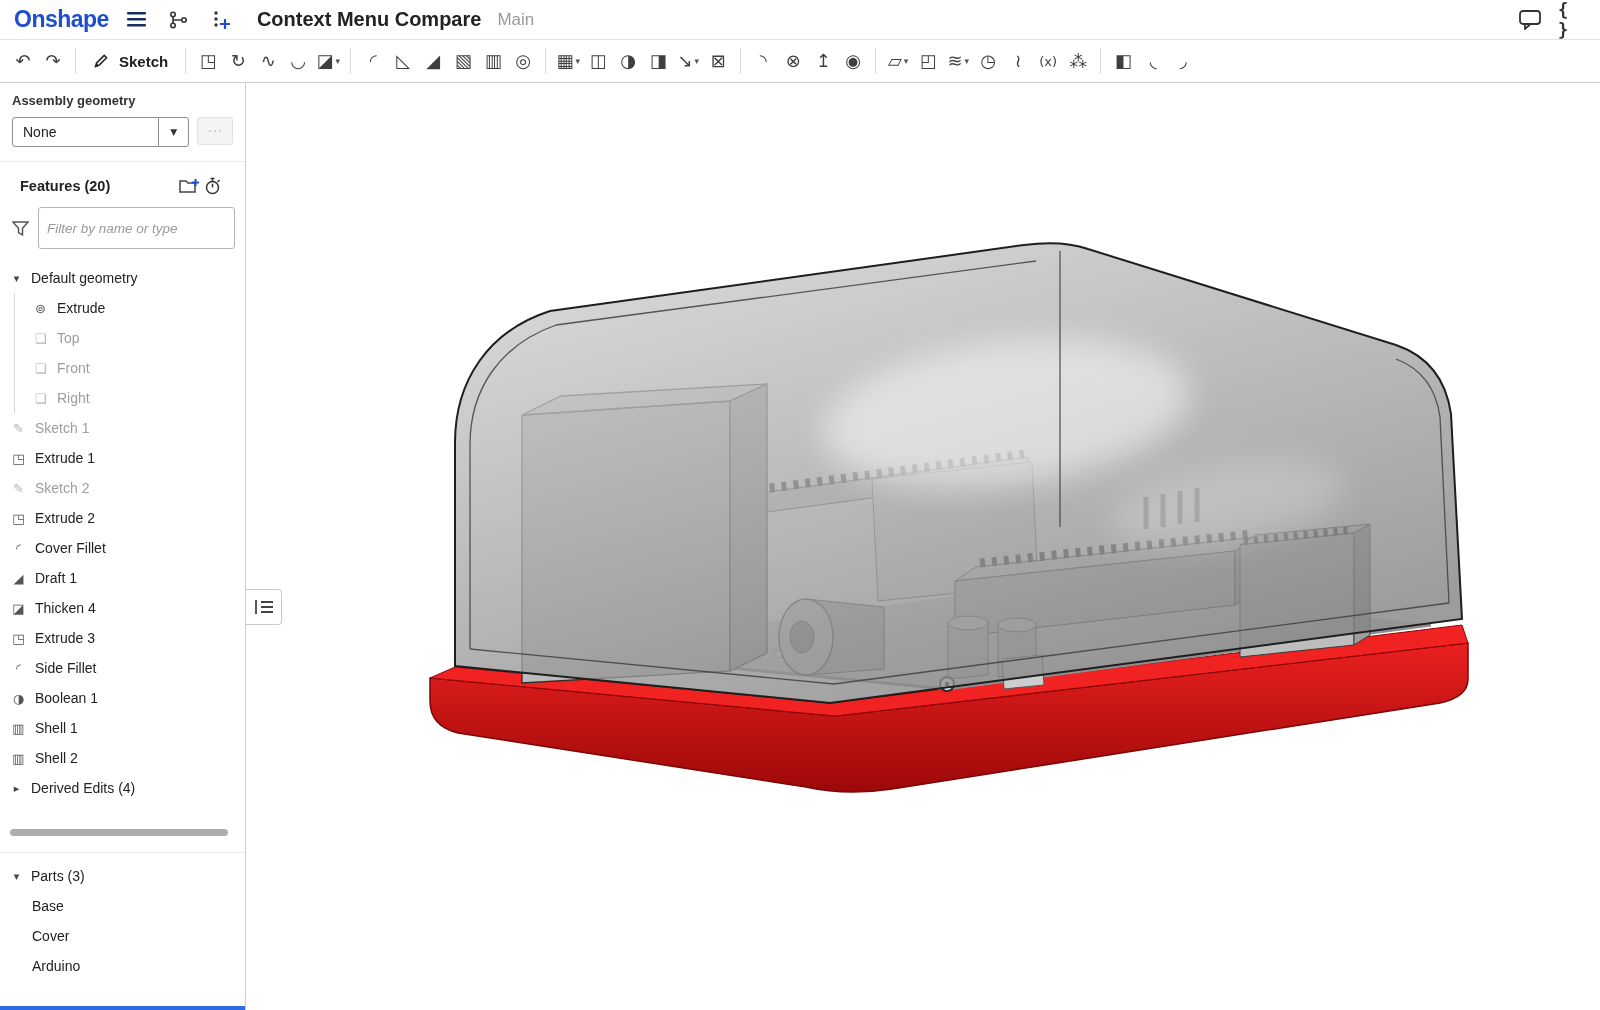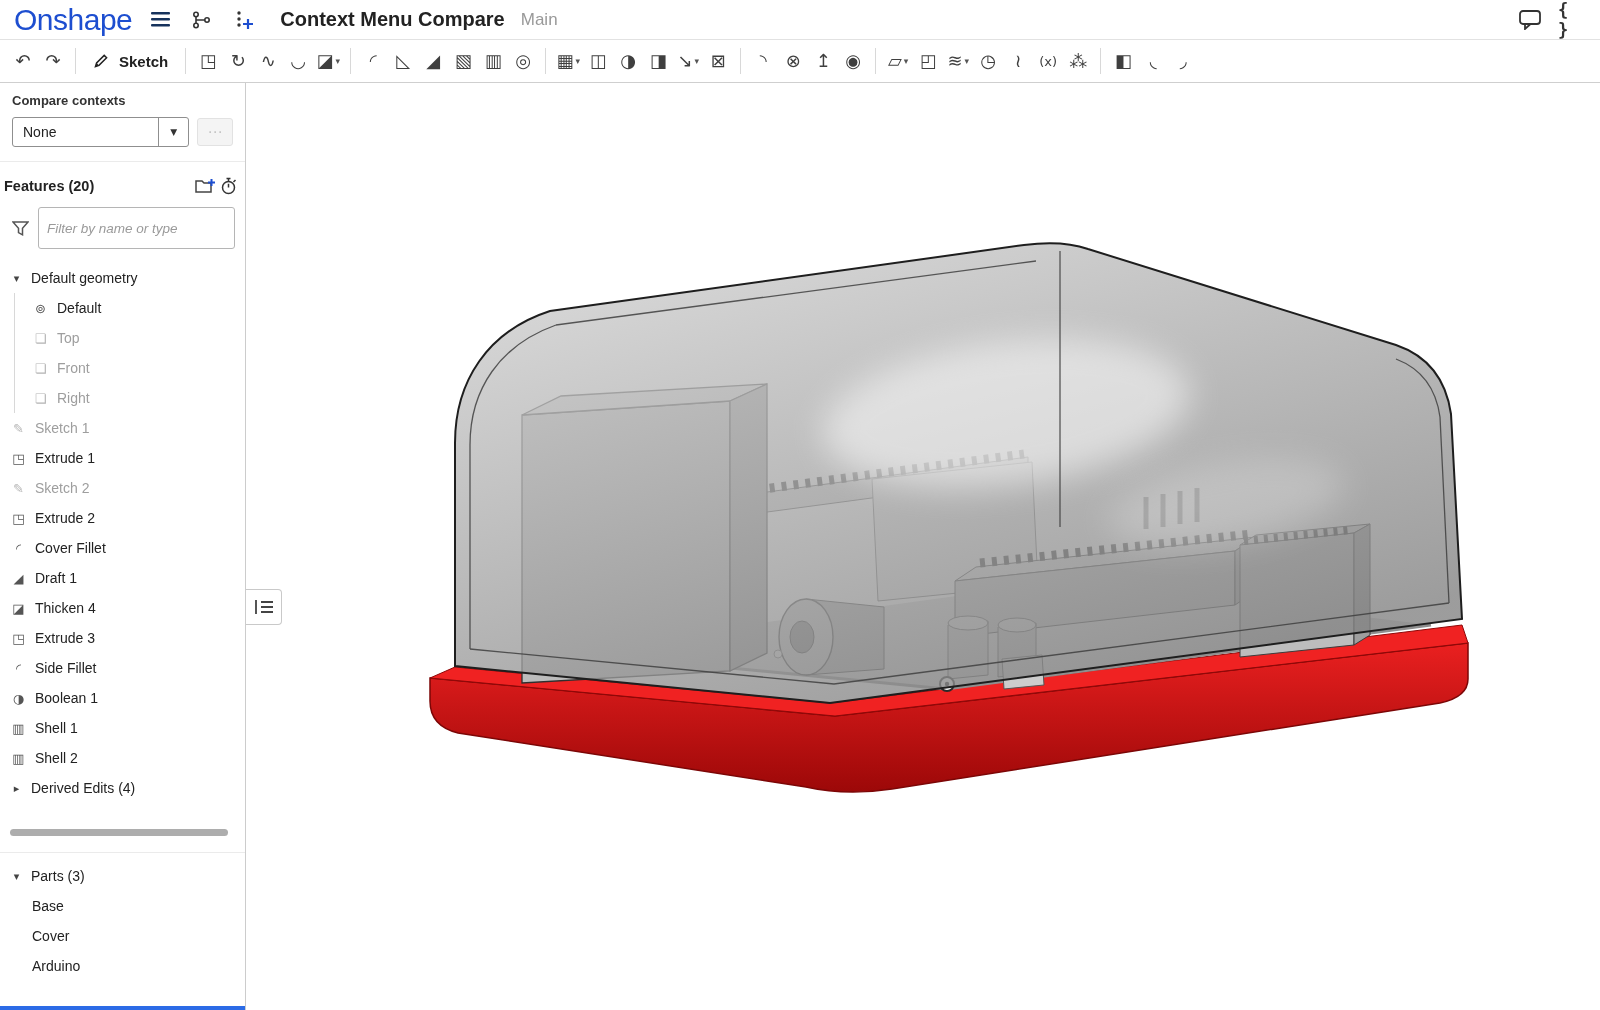--- a/index.html
+++ b/index.html
@@ -2,21 +2,21 @@
 <html><head>
 <meta charset="utf-8">
 <style>
   * { box-sizing: border-box; margin: 0; padding: 0; }
   html,body { width:1600px; height:1010px; overflow:hidden; background:#fff;
     font-family:"Liberation Sans", sans-serif; color:#222; }
 
   
   .header { height:40px; display:flex; align-items:center; padding:0 14px; gap:14px;
     background:#fff; border-bottom:1px solid #e2e2e2; }
-  .logo { font-size:30px; font-weight:400; color:#1d4ed0; letter-spacing:-0.5px; cursor:pointer; }
+  .logo { font-size:23px; font-weight:700; color:#1d4ed0; letter-spacing:-0.5px; cursor:pointer; }
   .hicon { display:flex; align-items:center; justify-content:center; width:28px; height:28px; cursor:pointer; }
   .doc-title { font-size:20px; font-weight:700; color:#222; margin-left:8px; }
   .workspace { font-size:17px; color:#999; margin-left:2px; }
   .spacer { flex:1; }
   .fs-icon { font-size:17px; font-weight:700; color:#333; font-family:"DejaVu Sans Mono", monospace; }
 
   
   .toolbar { height:43px; display:flex; align-items:center; padding:0 8px;
     background:#fff; border-bottom:1px solid #cfcfcf; }
   .tb-btn { height:32px; min-width:30px; padding:0 3px; display:flex; align-items:center;
@@ -30,33 +30,33 @@
   .tb-groups { display:flex; align-items:center; }
 
   
   .main { display:flex; height:927px; }
 
   
   .sidebar { width:246px; flex:none; background:#fff; border-right:1px solid #ccc;
     position:relative; font-size:14px; overflow:hidden; }
   .asm-section { padding:10px 12px 14px; border-bottom:1px solid #ebebeb; }
   .asm-title { font-size:13px; font-weight:700; color:#333; margin-bottom:9px; }
-  .asm-row { display:flex; align-items:center; }
+  .asm-row { display:flex; }
   .asm-select { width:178px; height:30px; border:1px solid #8f8f8f; border-radius:3px;
     display:flex; align-items:center; background:#fff; cursor:pointer; }
   .asm-value { flex:1; padding-left:10px; font-size:14px; color:#222; }
   .asm-caret { width:30px; height:100%; border-left:1px solid #8f8f8f; display:flex;
     align-items:center; justify-content:center; font-size:9px; color:#333;
     font-family:"DejaVu Sans", sans-serif; }
   .asm-more { margin-left:8px; width:36px; height:28px; background:#f4f4f4;
     border:1px solid #e2e2e2; border-radius:3px; color:#c4c4c4; font-size:15px;
     display:flex; align-items:center; justify-content:center; cursor:default;
     font-family:"DejaVu Sans", sans-serif; }
 
-  .feat-header { display:flex; align-items:center; padding:13px 4px 8px; }
+  .feat-header { display:flex; align-items:center; padding:13px 20px 8px; }
   .feat-title { flex:1; font-size:14.5px; font-weight:700; color:#222; }
   .feat-header .hicon { width:24px; height:22px; }
 
   .filter-row { display:flex; align-items:center; gap:9px; padding:2px 12px 14px; }
   .filter-input { flex:1; height:42px; border:1px solid #b5b5b5; border-radius:3px;
     padding:0 8px; font-size:13.5px; font-style:italic; color:#555; outline:none;
     font-family:"Liberation Sans", sans-serif; }
   .filter-input::placeholder { color:#9a9a9a; font-style:italic; }
 
   .tree-row { height:30px; display:flex; align-items:center; gap:8px; padding-left:10px;
@@ -253,21 +253,21 @@
       <div class="tb-btn">
         <span class="tb-glyph">◞</span>
       </div>
     </div>
 </div>
 
 <div class="main">
 
   <div class="sidebar">
     <div class="asm-section">
-      <div class="asm-title">Compare contexts</div>
+      <div class="asm-title">Assembly geometry</div>
       <div class="asm-row">
         <div class="asm-select">
           <span class="asm-value">None</span>
           <span class="asm-caret">▼</span>
         </div>
         <div class="asm-more">⋯</div>
       </div>
     </div>
 
     <div class="feat-header">
@@ -297,21 +297,21 @@
       <input class="filter-input" placeholder="Filter by name or type" style="">
     </div>
 
     <div>
         <div class="tree-row group">
           <span class="tree-chev">▾</span>
           <span class="tree-label">Default geometry</span>
         </div>
         <div class="tree-row indent guide">
           <span class="tree-ico">⊚</span>
-          <span class="tree-label">Default</span>
+          <span class="tree-label">Extrude</span>
         </div>
         <div class="tree-row muted indent guide">
           <span class="tree-ico">❏</span>
           <span class="tree-label">Top</span>
         </div>
         <div class="tree-row muted indent guide">
           <span class="tree-ico">❏</span>
           <span class="tree-label">Front</span>
         </div>
         <div class="tree-row muted indent guide">

